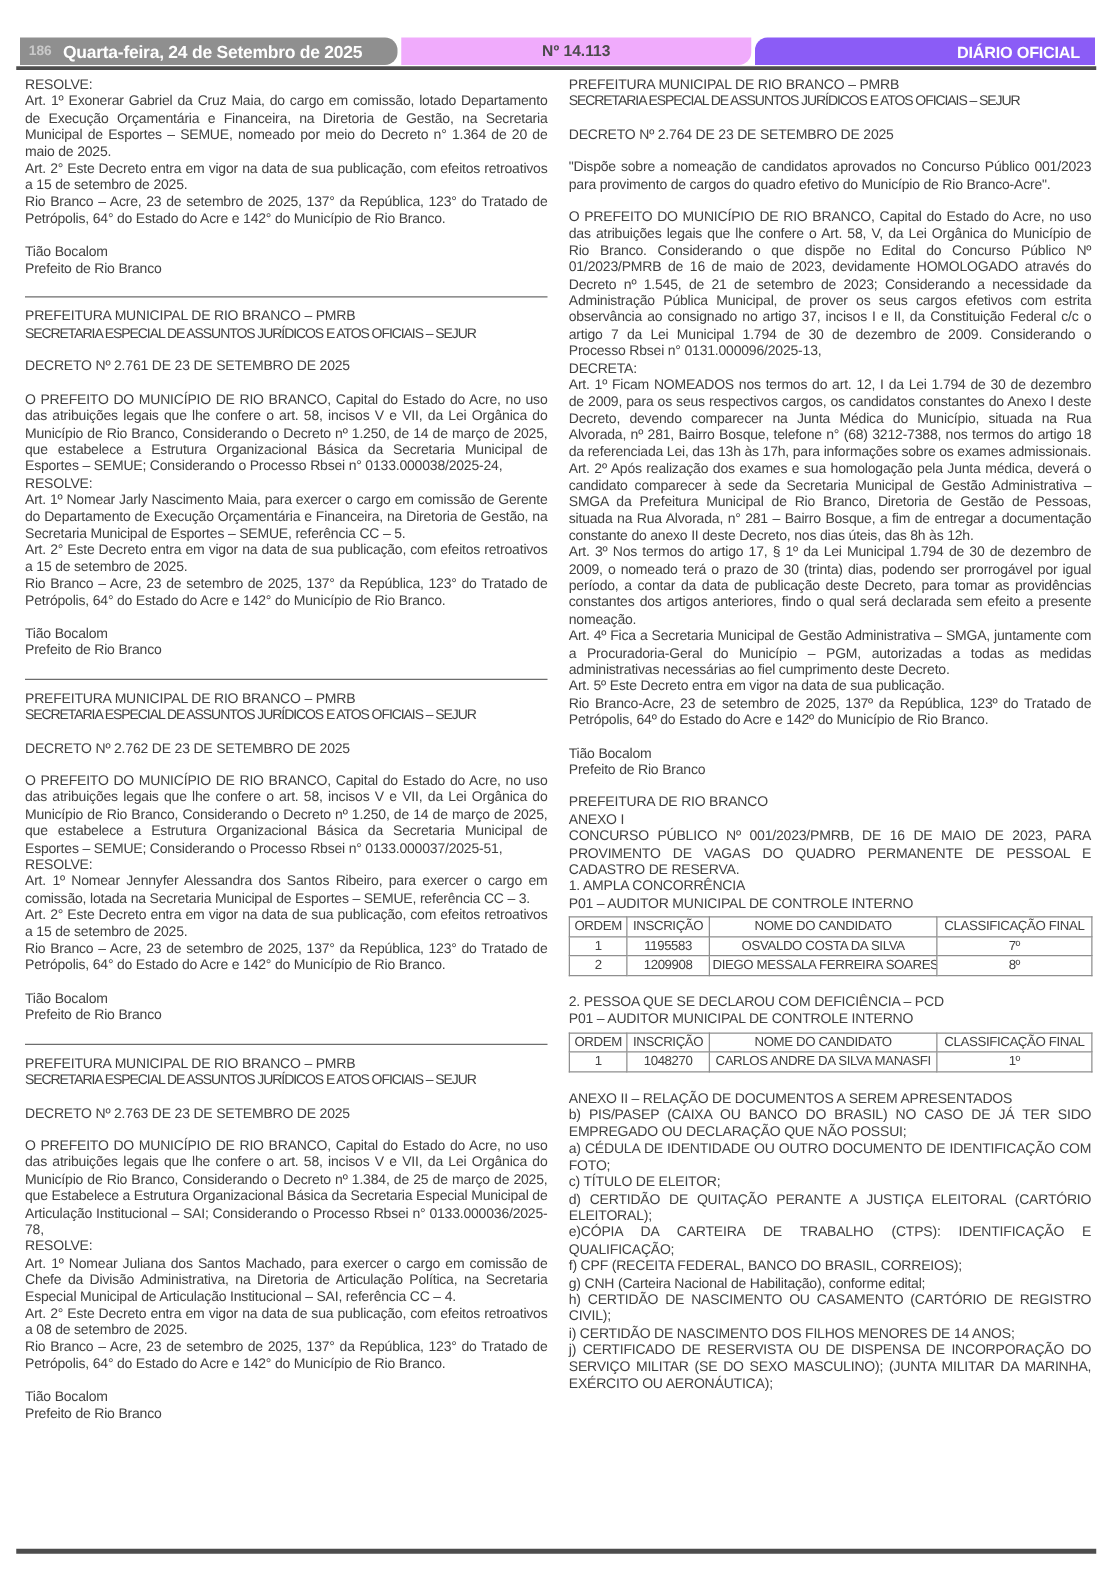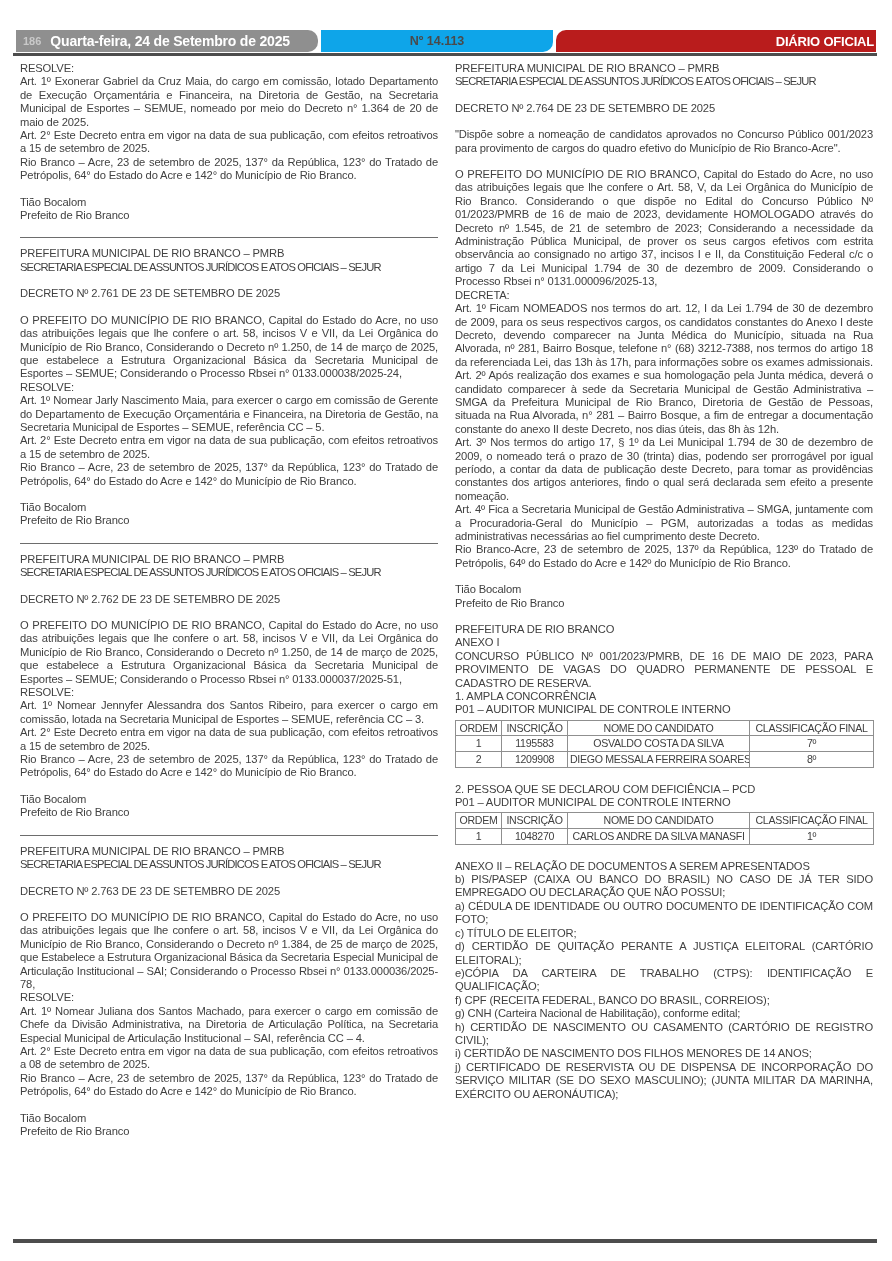--- a/index.html
+++ b/index.html
@@ -9,27 +9,27 @@
   }
   
   .header { position:absolute; left:16px; top:30px; width:860px; height:22px; display:flex; }
   .hdr-left {
     width:302px; background:#8f8f8f; border-radius:0 10px 10px 0;
     display:flex; align-items:center; gap:9px; padding-left:7px; box-sizing:border-box;
   }
   .pg-num  { color:#c9c9c9; font-weight:bold; font-size:11px; }
   .date    { color:#ffffff; font-weight:bold; font-size:14px; letter-spacing:-0.2px; white-space:nowrap; }
   .hdr-mid {
-    flex:1; background:#0ea5e9; margin:0 3px; border-radius:0 0 10px 0;
+    flex:1; background:#f0abfc; margin:0 3px; border-radius:0 0 10px 0;
     display:flex; align-items:center; justify-content:center;
   }
   .hdr-mid span { color:#4a4a4a; font-weight:bold; font-size:12.5px; }
   .hdr-right {
-    width:320px; background:#b91c1c; border-radius:10px 0 0 0;
-    display:flex; align-items:center; justify-content:flex-end; padding-right:2px; box-sizing:border-box;
+    width:272px; background:#8b5cf6; border-radius:10px 0 0 0;
+    display:flex; align-items:center; justify-content:flex-end; padding-right:12px; box-sizing:border-box;
     color:#ffffff; font-weight:bold; font-size:13px; letter-spacing:-0.2px; white-space:nowrap;
   }
   .header-rule { position:absolute; left:13px; top:53px; width:864px; height:3px; background:#4d4d4d; }
   .bottom-rule { position:absolute; left:13px; top:1239px; width:864px; height:4px; background:#4d4d4d; }
   
   .col { position:absolute; top:62px; width:418px; font-size:11.2px; line-height:13.4px; letter-spacing:-0.15px; }
   .col-left  { left:20px; }
   .col-right { left:455px; }
   p { margin:0; }
   .par  { text-align:justify; }
@@ -132,20 +132,21 @@
     <p class="line">DECRETO Nº 2.764 DE 23 DE SETEMBRO DE 2025</p>
     <div class="sp"></div>
     <p class="par">"Dispõe sobre a nomeação de candidatos aprovados no Concurso Público 001/2023 para provimento de cargos do quadro efetivo do Município de Rio Branco-Acre".</p>
     <div class="sp"></div>
     <p class="par">O PREFEITO DO MUNICÍPIO DE RIO BRANCO, Capital do Estado do Acre, no uso das atribuições legais que lhe confere o Art. 58, V, da Lei Orgânica do Município de Rio Branco. Considerando o que dispõe no Edital do Concurso Público Nº 01/2023/PMRB de 16 de maio de 2023, devidamente HOMOLOGADO através do Decreto nº 1.545, de 21 de setembro de 2023; Considerando a necessidade da Administração Pública Municipal, de prover os seus cargos efetivos com estrita observância ao consignado no artigo 37, incisos I e II, da Constituição Federal c/c o artigo 7 da Lei Municipal 1.794 de 30 de dezembro de 2009. Considerando o Processo Rbsei n° 0131.000096/2025-13,</p>
     <p class="line">DECRETA:</p>
     <p class="par">Art. 1º Ficam NOMEADOS nos termos do art. 12, I da Lei 1.794 de 30 de dezembro de 2009, para os seus respectivos cargos, os candidatos constantes do Anexo I deste Decreto, devendo comparecer na Junta Médica do Município, situada na Rua Alvorada, nº 281, Bairro Bosque, telefone n° (68) 3212-7388, nos termos do artigo 18 da referenciada Lei, das 13h às 17h, para informações sobre os exames admissionais.</p>
     <p class="par">Art. 2º Após realização dos exames e sua homologação pela Junta médica, deverá o candidato comparecer à sede da Secretaria Municipal de Gestão Administrativa – SMGA da Prefeitura Municipal de Rio Branco, Diretoria de Gestão de Pessoas, situada na Rua Alvorada, n° 281 – Bairro Bosque, a fim de entregar a documentação constante do anexo II deste Decreto, nos dias úteis, das 8h às 12h.</p>
     <p class="par">Art. 3º Nos termos do artigo 17, § 1º da Lei Municipal 1.794 de 30 de dezembro de 2009, o nomeado terá o prazo de 30 (trinta) dias, podendo ser prorrogável por igual período, a contar da data de publicação deste Decreto, para tomar as providências constantes dos artigos anteriores, findo o qual será declarada sem efeito a presente nomeação.</p>
     <p class="par">Art. 4º Fica a Secretaria Municipal de Gestão Administrativa – SMGA, juntamente com a Procuradoria-Geral do Município – PGM, autorizadas a todas as medidas administrativas necessárias ao fiel cumprimento deste Decreto.</p>
+    <p class="par">Art. 5º Este Decreto entra em vigor na data de sua publicação.</p>
     <p class="par">Rio Branco-Acre, 23 de setembro de 2025, 137º da República, 123º do Tratado de Petrópolis, 64º do Estado do Acre e 142º do Município de Rio Branco.</p>
     <div class="sp"></div>
     <p class="line">Tião Bocalom</p>
     <p class="line">Prefeito de Rio Branco</p>
     <div class="sp"></div>
 
     <p class="line">PREFEITURA DE RIO BRANCO</p>
     <p class="line">ANEXO I</p>
     <p class="par">CONCURSO PÚBLICO Nº 001/2023/PMRB, DE 16 DE MAIO DE 2023, PARA PROVIMENTO DE VAGAS DO QUADRO PERMANENTE DE PESSOAL E CADASTRO DE RESERVA.</p>
     <p class="line">1. AMPLA CONCORRÊNCIA</p>

